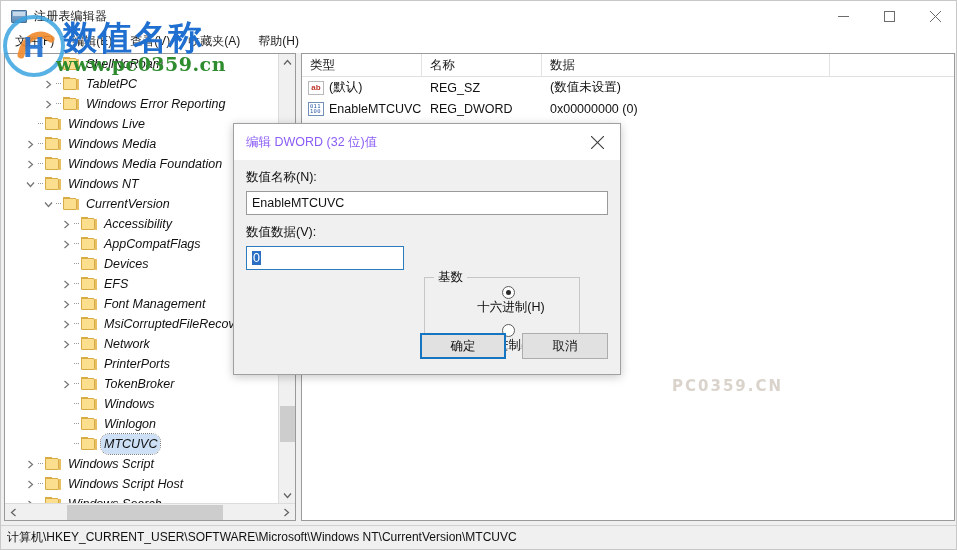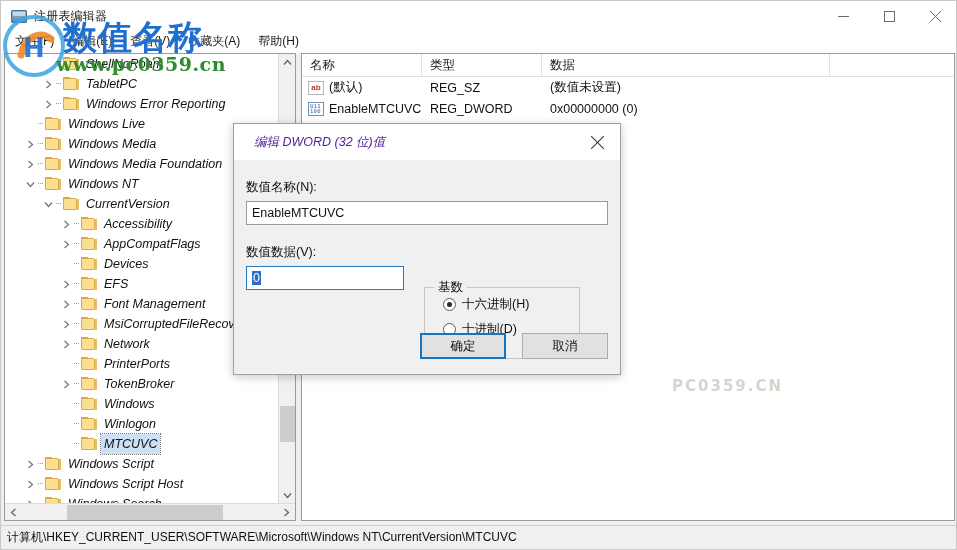--- a/index.html
+++ b/index.html
@@ -94,20 +94,21 @@
   .trow {
     position: relative;
     height: 20px; line-height: 20px;
     display: flex; align-items: center;
     white-space: nowrap;
     font-size: 12.5px; color: #111;
   }
   .trow.sel .tlabel {
     background: #cde0f5;
     outline: 1px dotted #7a7a7a;
+    border-radius: 8px;
   }
   .chev {
     width: 14px; height: 20px; flex: none;
     display: flex; align-items: center; justify-content: center;
     color: #767676; font-size: 9px;
   }
   .chev svg { display: block; }
   .dots {
     width: 7px; height: 20px; flex: none;
     display: flex; align-items: center; justify-content: center;
@@ -240,33 +241,33 @@
     background: #f0f0f0;
     border: 1px solid #a0a0a0;
     box-shadow: 0 2px 9px rgba(0,0,0,.22);
   }
   .dlg-title {
     height: 36px; background: #ffffff;
     display: flex; align-items: center;
     position: relative;
   }
   .dlg-title-text {
-    font-size: 12.5px; color: #4c1d95;
-    padding-left: 20px; white-space: nowrap; font-style: italic;
+    font-size: 12.5px; color: #8b5cf6;
+    padding-left: 12px; white-space: nowrap;
   }
   .dlg-close {
     position: absolute; right: 0; top: 0;
     width: 45px; height: 36px;
     display: flex; align-items: center; justify-content: center;
     color: #3a3a3a;
   }
   .dlg-body { position: relative; padding: 0 12px; }
   .dlg-label {
     font-size: 12.5px; color: #0e0e0e;
-    margin-top: 19px; margin-bottom: 5px;
+    margin-top: 9px; margin-bottom: 5px;
     white-space: nowrap;
   }
   .dlg-input {
     height: 24px; background: #ffffff;
     border: 1px solid #9a9a9a;
     font-size: 12.5px; color: #111;
     line-height: 22px; padding-left: 5px;
     overflow: hidden; white-space: nowrap;
   }
   .dlg-input.full { width: 362px; }
@@ -282,20 +283,21 @@
   .fieldset-legend {
     position: absolute; left: 9px; top: -9px;
     background: #f0f0f0; padding: 0 4px;
     font-size: 12.5px; color: #0e0e0e;
   }
   .radio-row {
     display: flex; align-items: center;
     margin-left: 18px; margin-top: 8px;
     font-size: 12.5px; color: #0e0e0e;
     white-space: nowrap;
+    flex-direction: column;
   }
   .radio {
     width: 13px; height: 13px; flex: none;
     border: 1px solid #5b5b5b; border-radius: 50%;
     background: #fff; margin-right: 6px;
     position: relative;
   }
   .radio.on:after {
     content: ""; position: absolute;
     left: 3px; top: 3px; width: 5px; height: 5px;
@@ -728,22 +730,22 @@
         <div class="th-arrow" style="position:absolute;right:0;top:0;">
           <svg width="7" height="9" viewBox="0 0 7 9">
               <path d="M1.5 1 L5.5 4.5 L1.5 8" fill="none" stroke="currentColor" stroke-width="1.2"></path>
             </svg>
         </div>
       </div>
     </div>
 
     <div class="list-pane">
       <div class="lheader">
+        <div class="lhcell" style="width:120px;">类型</div>
         <div class="lhcell" style="width:120px;">名称</div>
-        <div class="lhcell" style="width:120px;">类型</div>
         <div class="lhcell" style="width:288px;">数据</div>
       </div>
       <div id="list-rows">
           <div class="lrow">
             <div class="lcell name" style="width: 120px;">
               <span class="ricon ab">ab</span>
               <span>(默认)</span>
             </div>
             <div class="lcell" style="width: 120px;">REG_SZ</div>
             <div class="lcell" style="width: 288px;">(数值未设置)</div>

